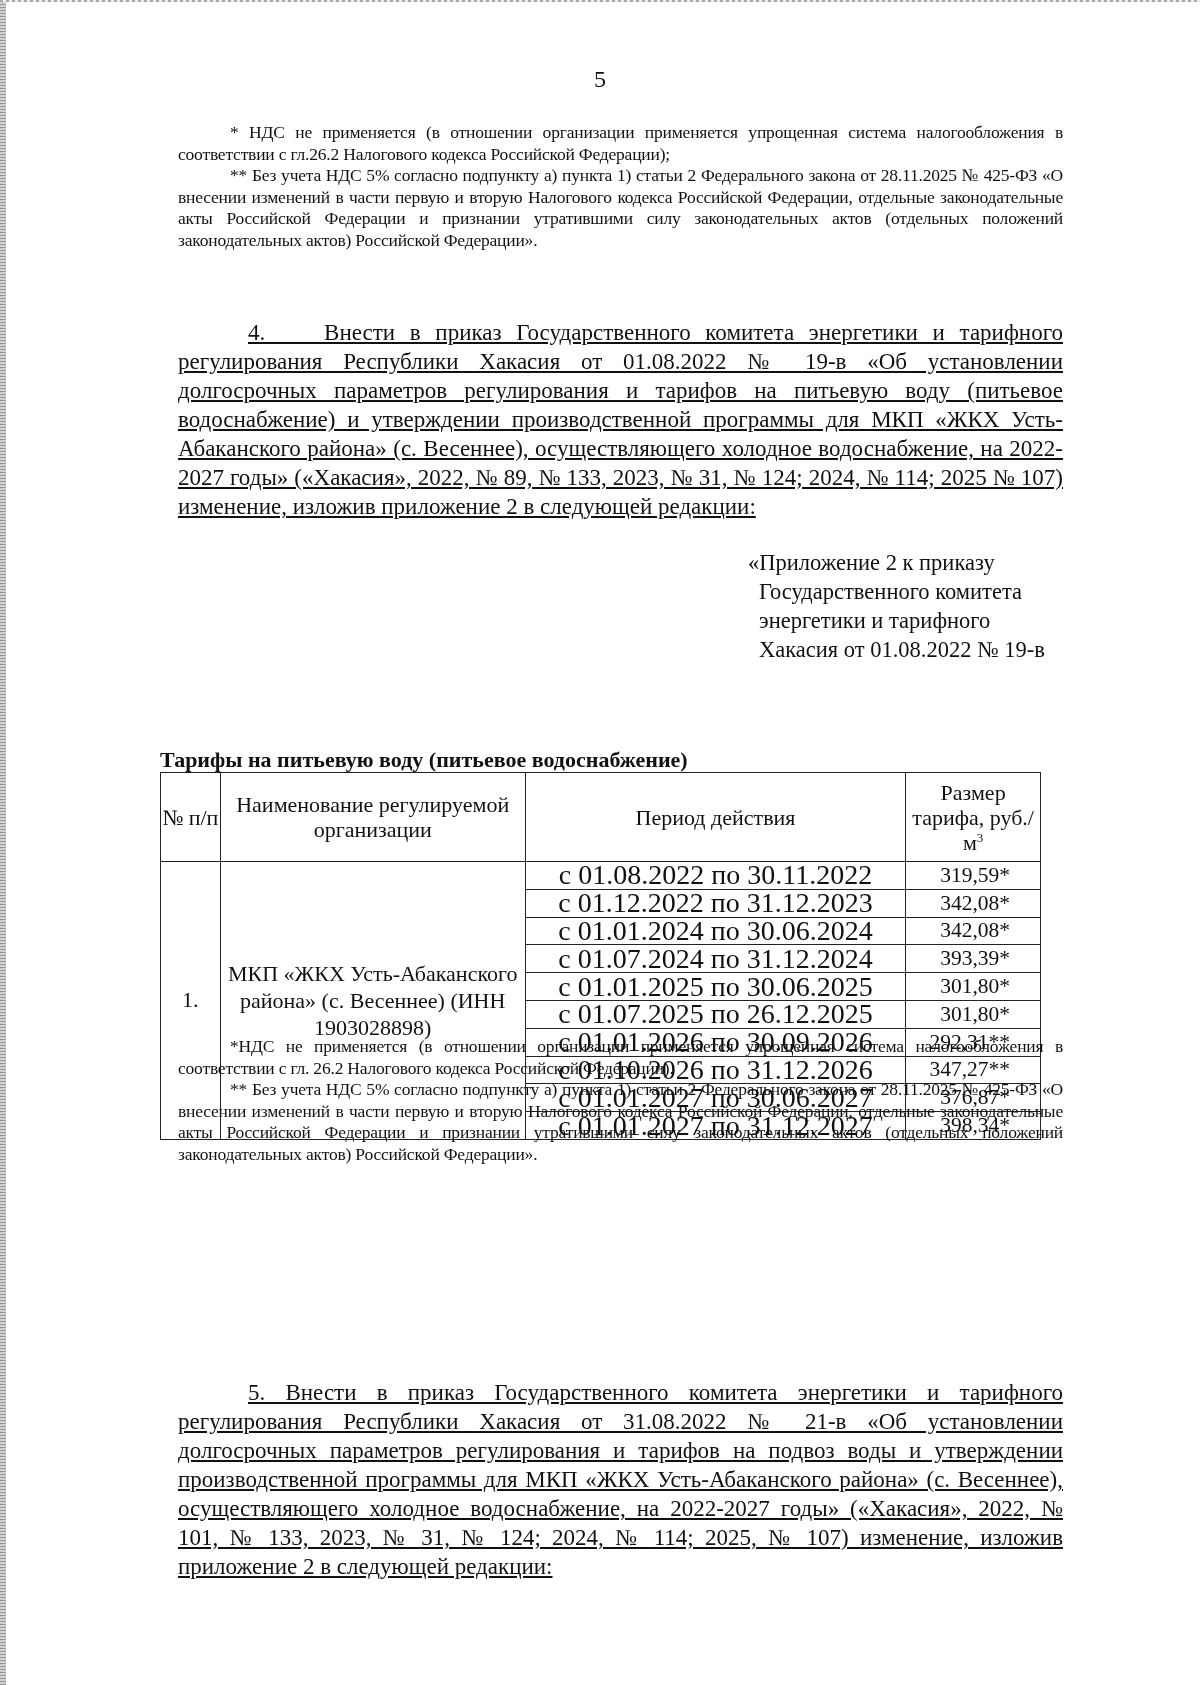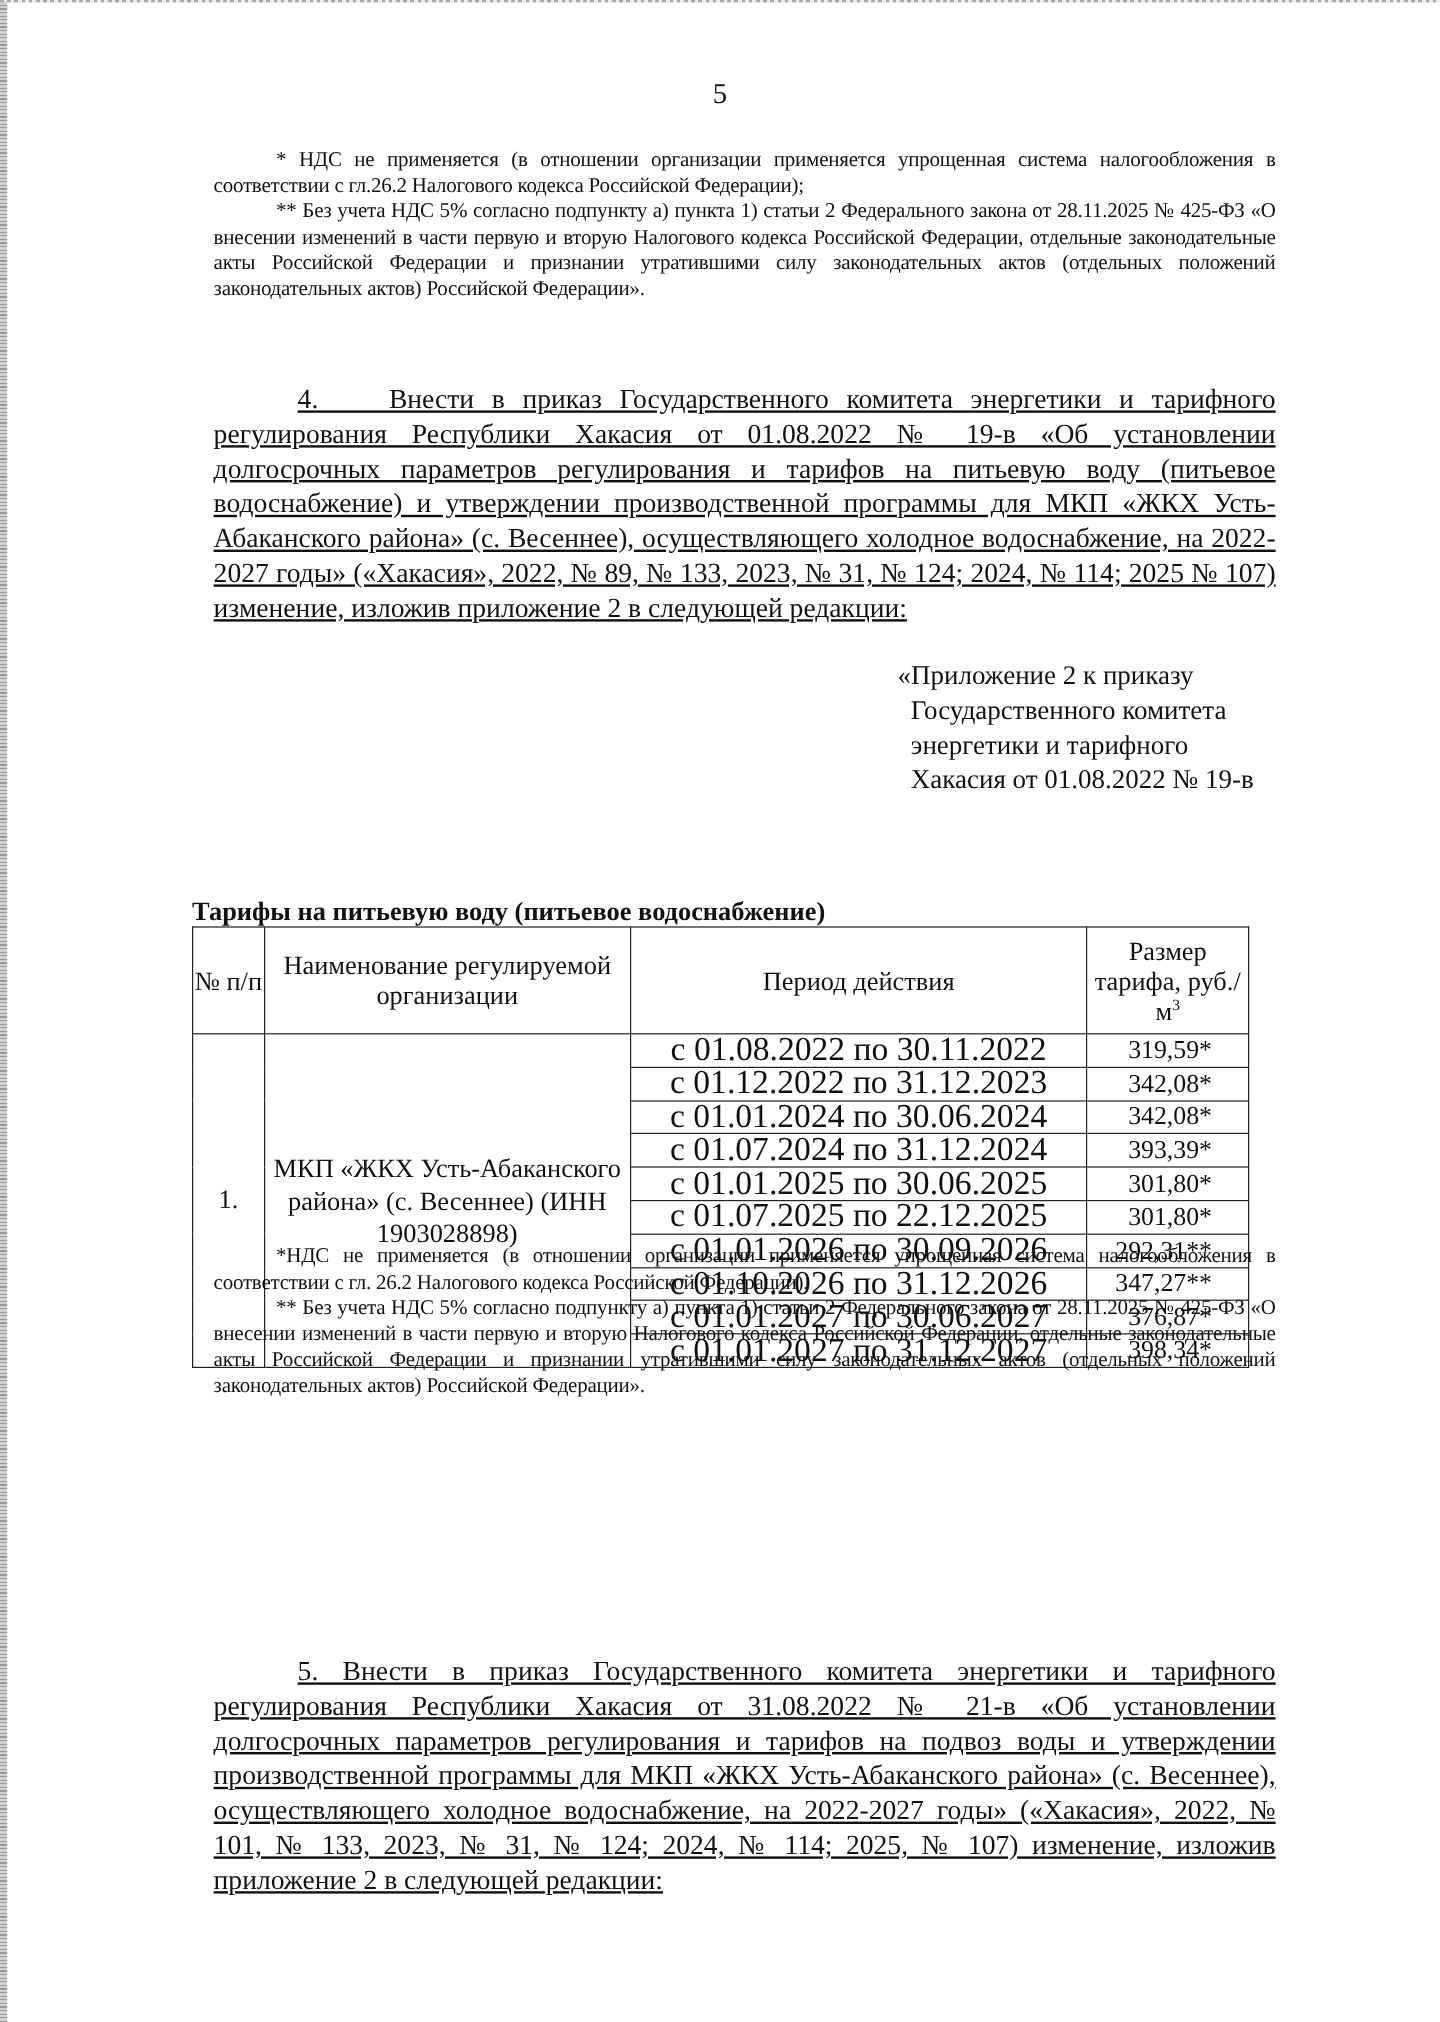--- a/index.html
+++ b/index.html
@@ -102,21 +102,21 @@
     </tr>
     <tr>
       <td class="period">с 01.07.2024 по 31.12.2024</td>
       <td class="value">393,39*</td>
     </tr>
     <tr>
       <td class="period">с 01.01.2025 по 30.06.2025</td>
       <td class="value">301,80*</td>
     </tr>
     <tr>
-      <td class="period">с 01.07.2025 по 22.12.2025</td>
+      <td class="period">с 01.07.2025 по 26.12.2025</td>
       <td class="value">301,80*</td>
     </tr>
     <tr>
       <td class="period">с 01.01.2026 по 30.09.2026</td>
       <td class="value">292,31**</td>
     </tr>
     <tr>
       <td class="period">с 01.10.2026 по 31.12.2026</td>
       <td class="value">347,27**</td>
     </tr>

